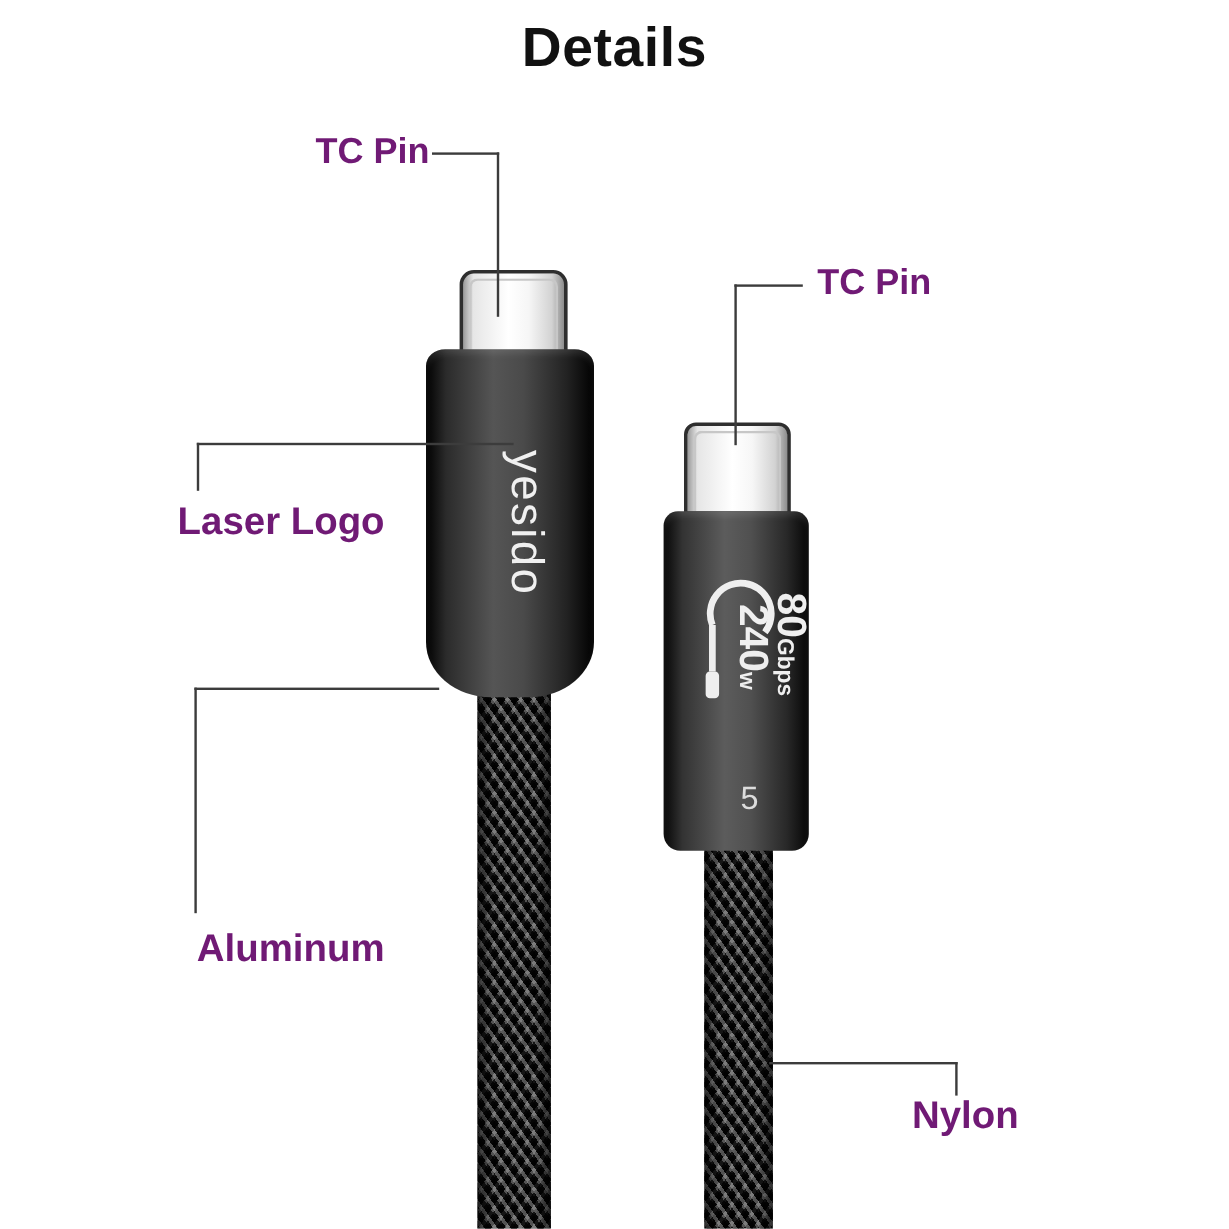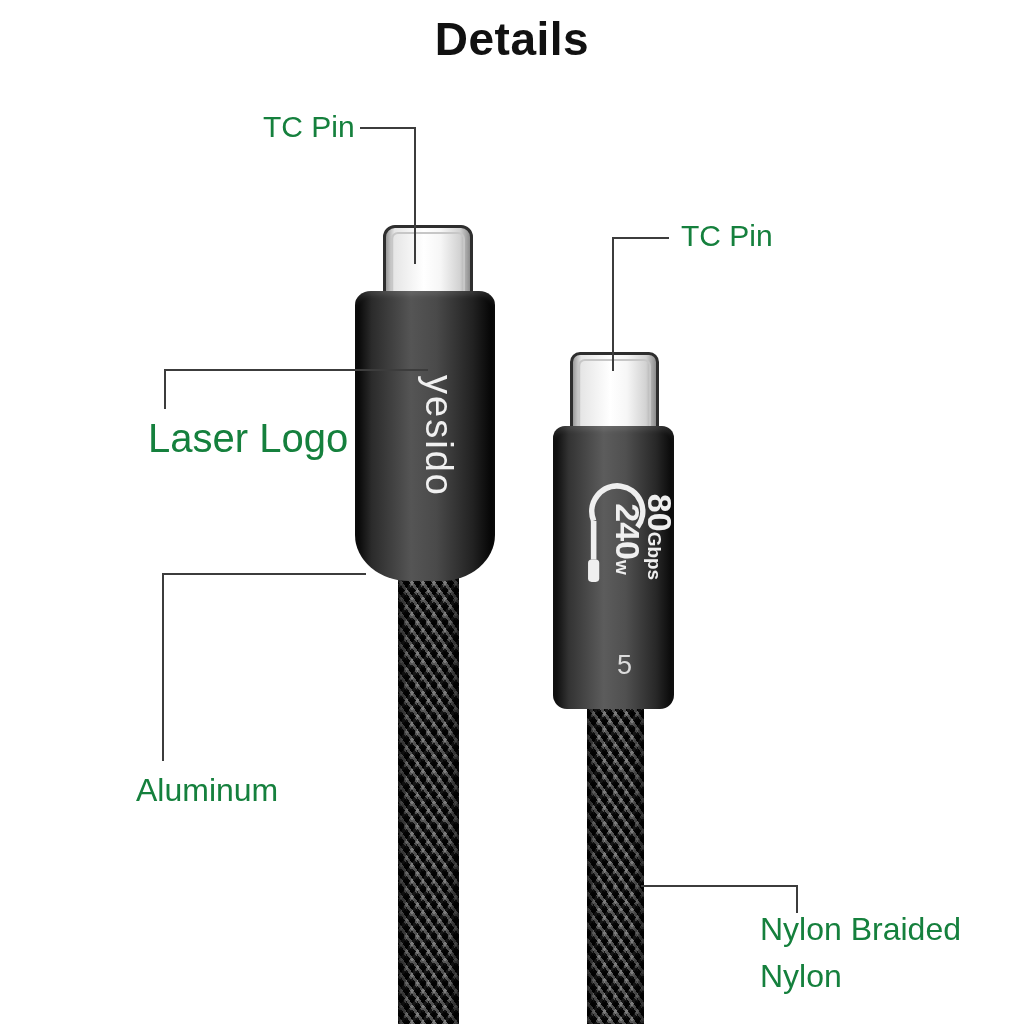--- a/index.html
+++ b/index.html
@@ -3,25 +3,25 @@
 <meta charset="utf-8">
 <style>
   html,body{margin:0;padding:0;background:#ffffff;}
   .stage{position:relative;width:1024px;height:1024px;background:#ffffff;overflow:hidden;
          font-family:"Liberation Sans","DejaVu Sans",sans-serif;}
 
   .title{position:absolute;left:0;right:0;top:12px;margin:0;text-align:center;
          font-size:46px;font-weight:700;color:#111;letter-spacing:0.5px;}
 
   
-  .label{position:absolute;color:#15803d;font-weight:400;white-space:nowrap;}
+  .label{position:absolute;color:#701a75;font-weight:700;white-space:nowrap;}
   .lbl-tc-left{left:263px;top:110px;font-size:30px;}
   .lbl-tc-right{left:681px;top:219px;font-size:30px;}
-  .lbl-laser{left:148px;top:416px;font-size:40px;}
-  .lbl-aluminum{left:136px;top:766px;font-size:32px;line-height:48px;}
+  .lbl-laser{left:148px;top:416px;font-size:32px;}
+  .lbl-aluminum{left:164px;top:766px;font-size:32px;line-height:48px;}
   .lbl-nylon{left:760px;top:906px;font-size:32px;line-height:47px;}
 
   
   .leader{position:absolute;background:#3c3c3c;}
   .l1h{left:360px;top:127px;width:56px;height:2px;}
   .l1v{left:414px;top:127px;width:2px;height:137px;}
   .l2h{left:612px;top:237px;width:57px;height:2px;}
   .l2v{left:612px;top:237px;width:2px;height:134px;}
   .l3h{left:164px;top:369px;width:264px;height:2px;}
   .l3v{left:164px;top:369px;width:2px;height:40px;}
@@ -114,17 +114,16 @@
   <div class="leader l5h z-top"></div>
   <div class="leader l5v z-top"></div>
 
   <div class="label lbl-tc-left z-top">TC Pin</div>
   <div class="label lbl-tc-right z-top">TC Pin</div>
   <div class="label lbl-laser z-top">Laser Logo</div>
   <div class="label lbl-aluminum z-top">
     <div>Aluminum</div>
   </div>
   <div class="label lbl-nylon z-top">
-    <div>Nylon Braided</div>
     <div>Nylon</div>
   </div>
 
 </div>
 
 </body></html>

